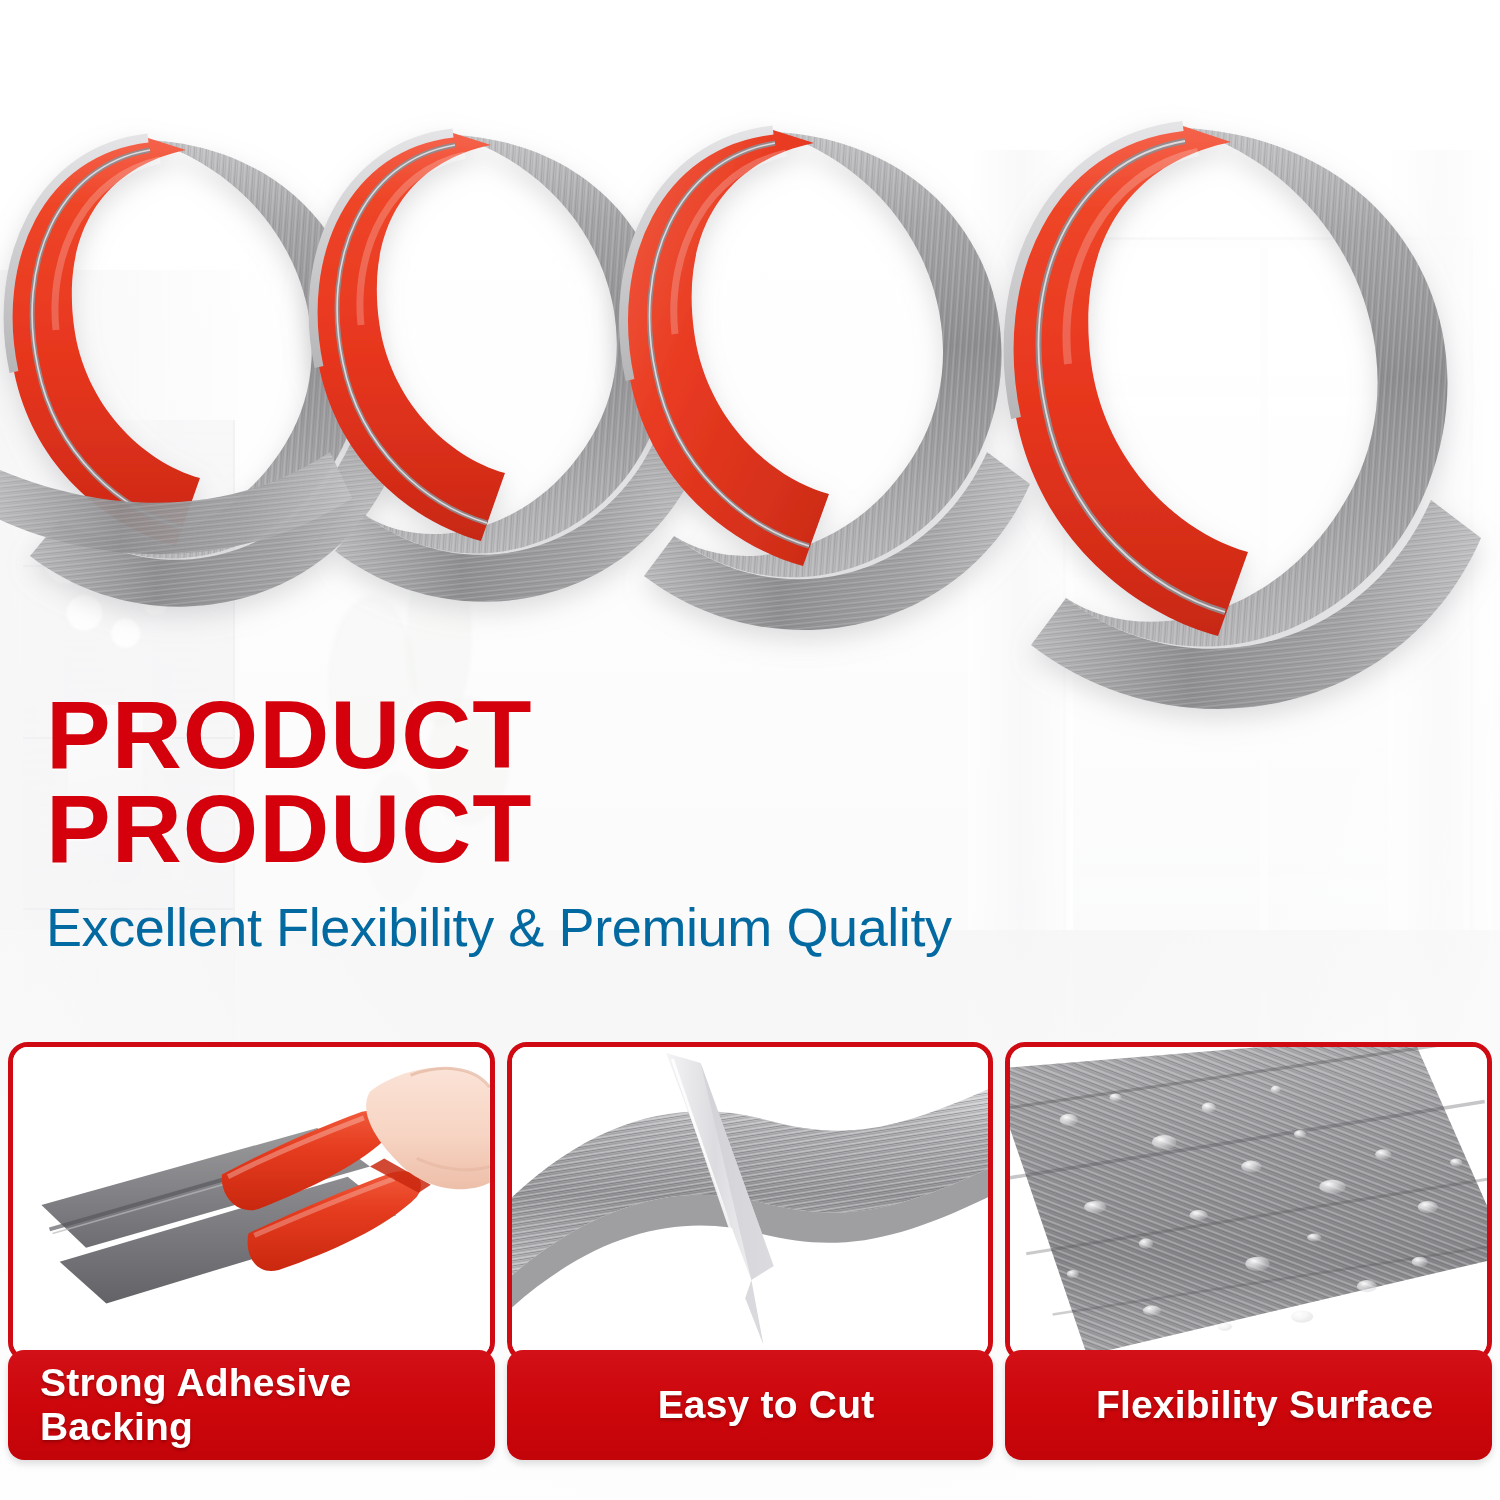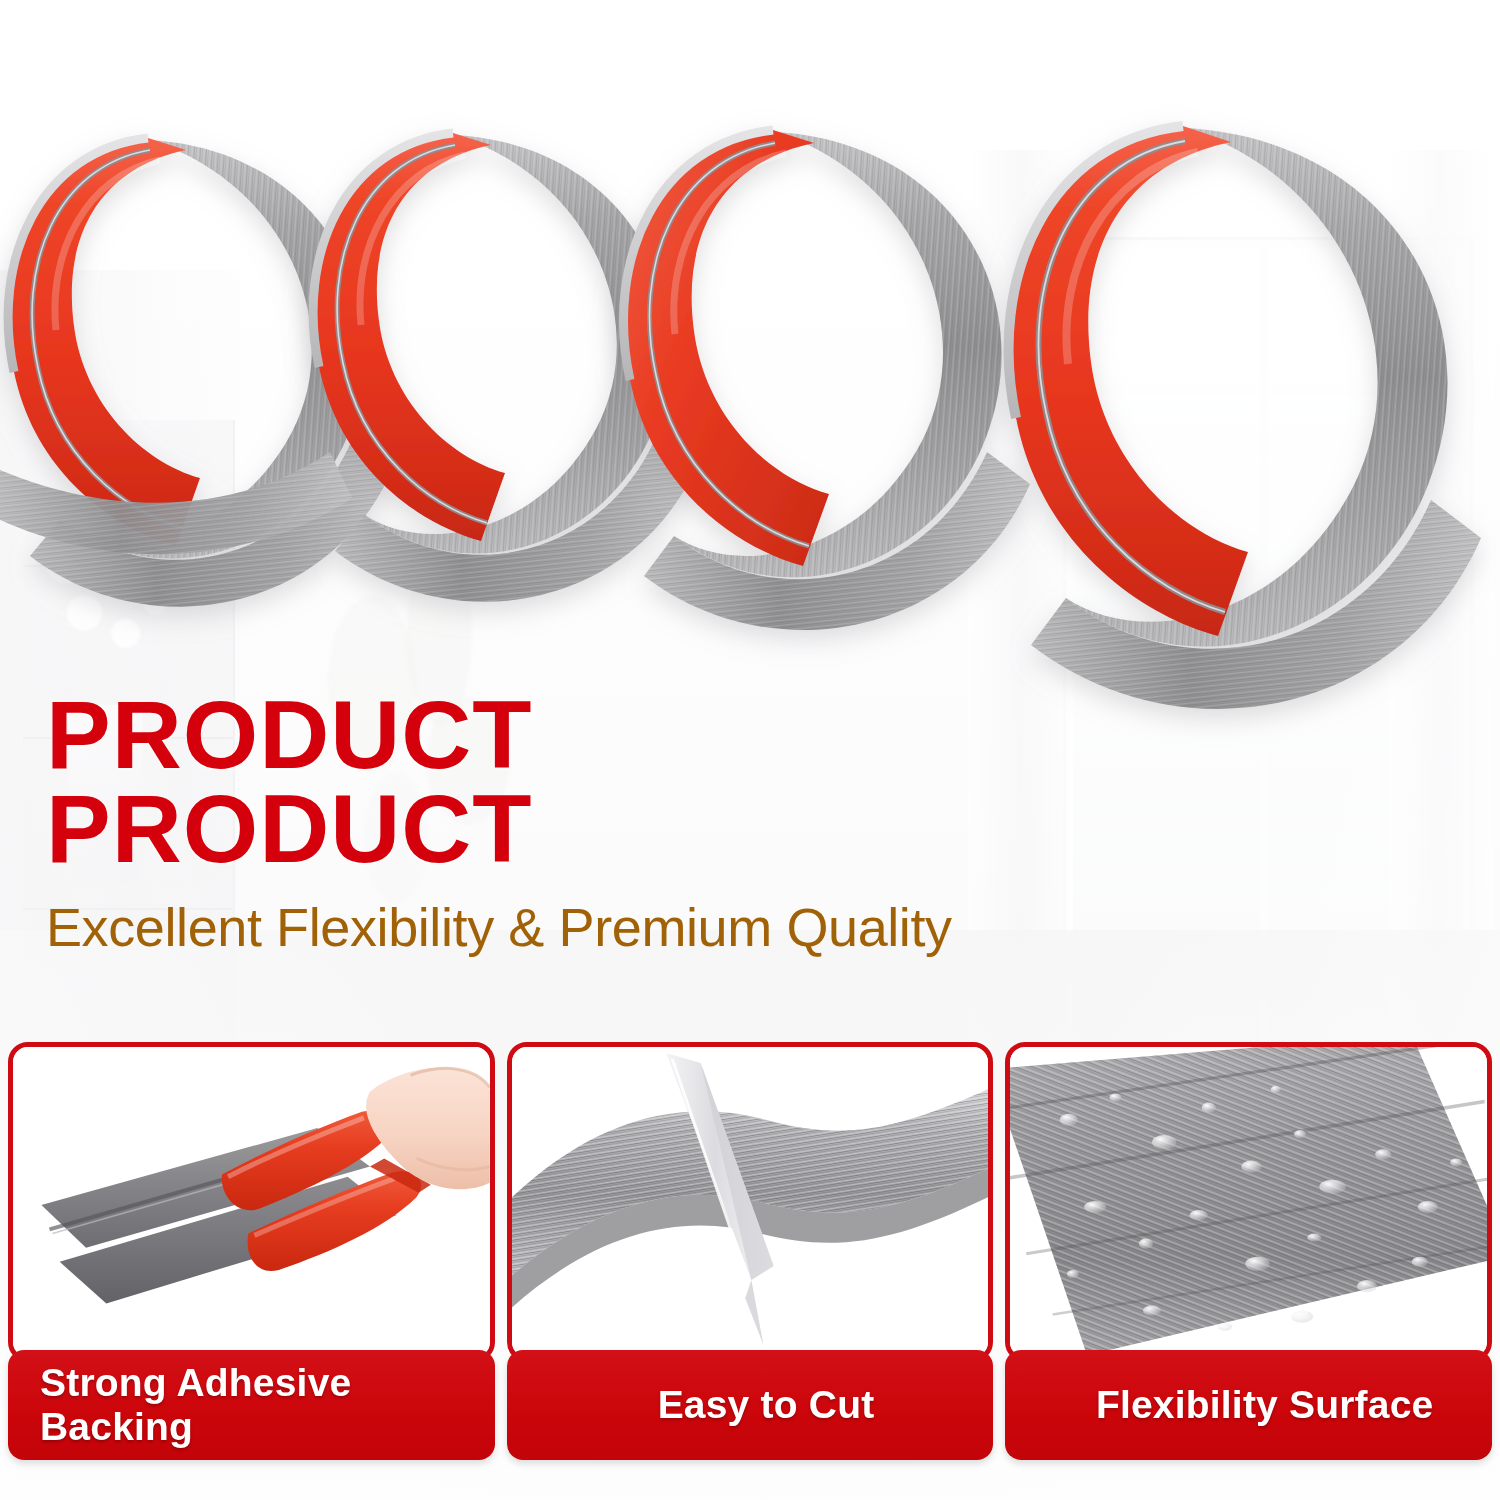--- a/index.html
+++ b/index.html
@@ -68,21 +68,21 @@
   
   .headline{position:absolute;left:46px;top:688px;width:1180px;}
   .title{
     margin:0;color:#D4000C;
     font-weight:bold;font-size:97px;line-height:.97;
     letter-spacing:1px;
     text-shadow:0 2px 2px rgba(255,255,255,.65);
   }
   .title .l2{display:block;}
   .subtitle{
-    margin:22px 0 0 0;color:#a16207;
+    margin:22px 0 0 0;color:#0369a1;
     font-size:54px;font-weight:400;line-height:1.08;
     letter-spacing:-.4px;
   }
 
   
   .features{position:absolute;left:0;top:1030px;width:1500px;height:470px;
     display:flex;gap:12px;padding:0 8px;box-sizing:border-box;}
   .feature{position:relative;flex:1 1 0;display:flex;flex-direction:column;}
   .fphoto{
     position:relative;height:320px;margin-top:12px;

